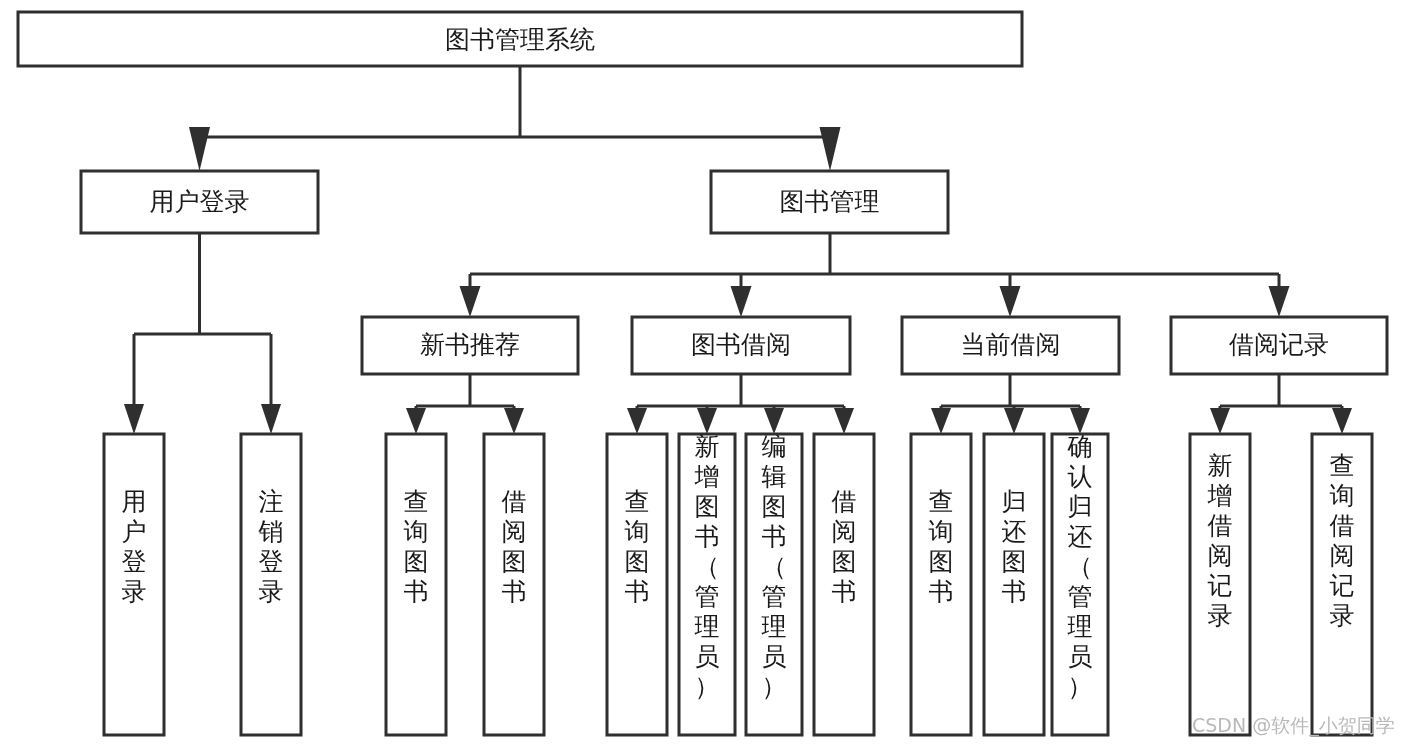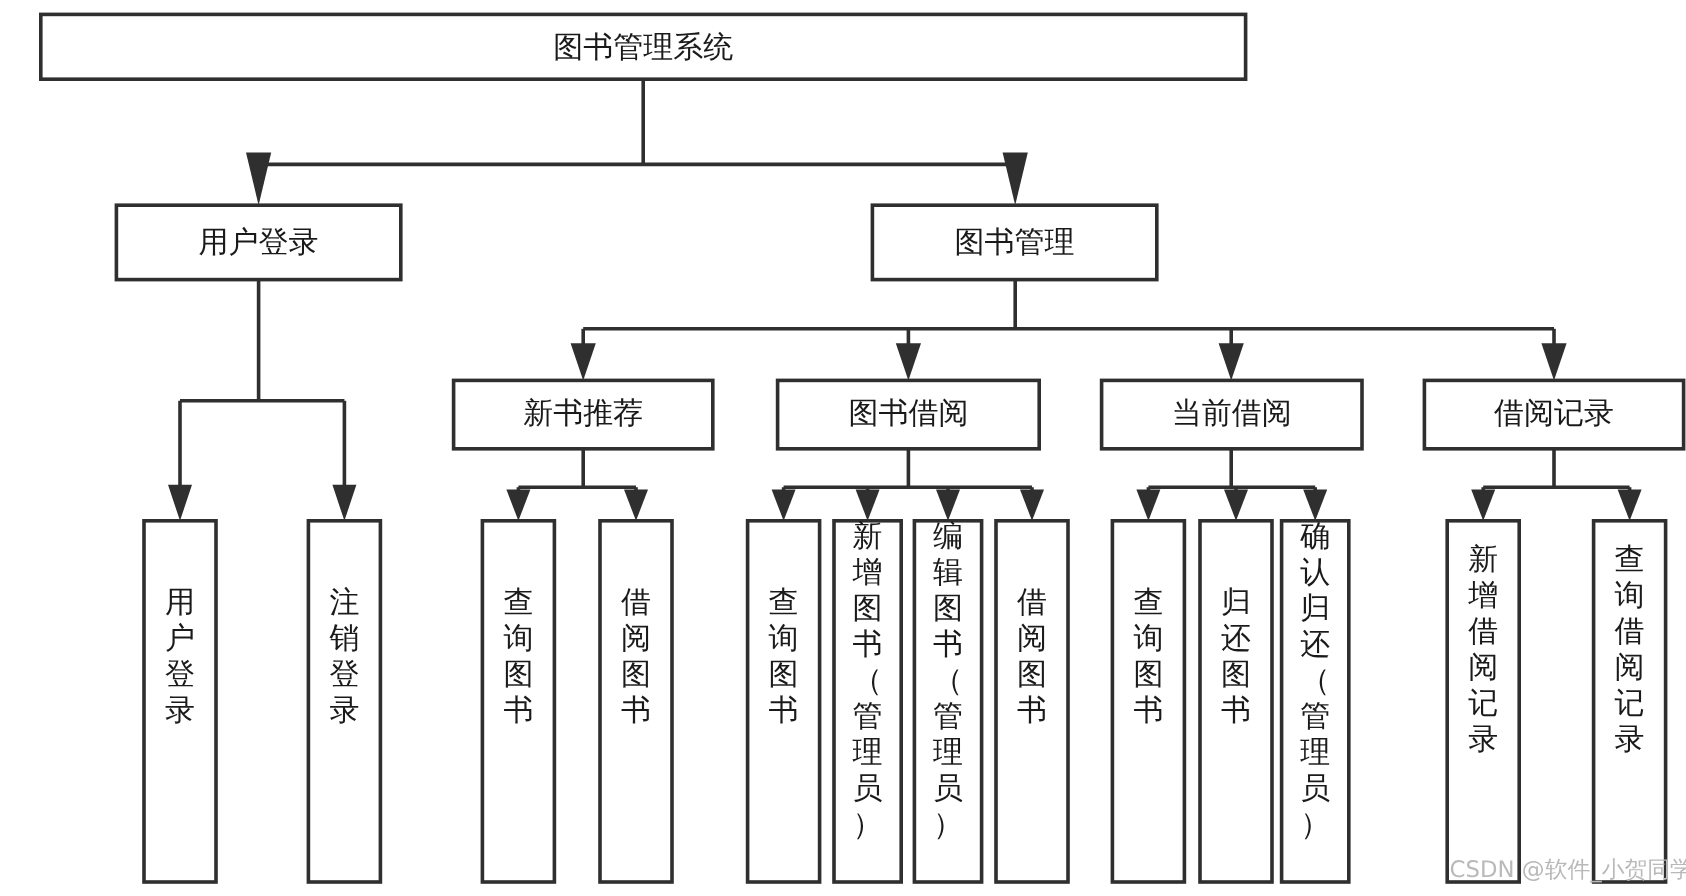--- a/index.html
+++ b/index.html
@@ -12,21 +12,20 @@
     width: 1405px;
     height: 747px;
     font-family: "DejaVu Sans", "Liberation Sans", sans-serif;
     overflow: hidden;
     position: relative;
   }
   #diagram-root {
     position: relative;
     width: 1111px;
     height: 747px;
-    margin-left: 16px;
   }
   svg#flow-svg {
     position: absolute;
     left: 0;
     top: 0;
     width: 1405px;
     height: 747px;
     display: block;
   }
   .node-rect {

